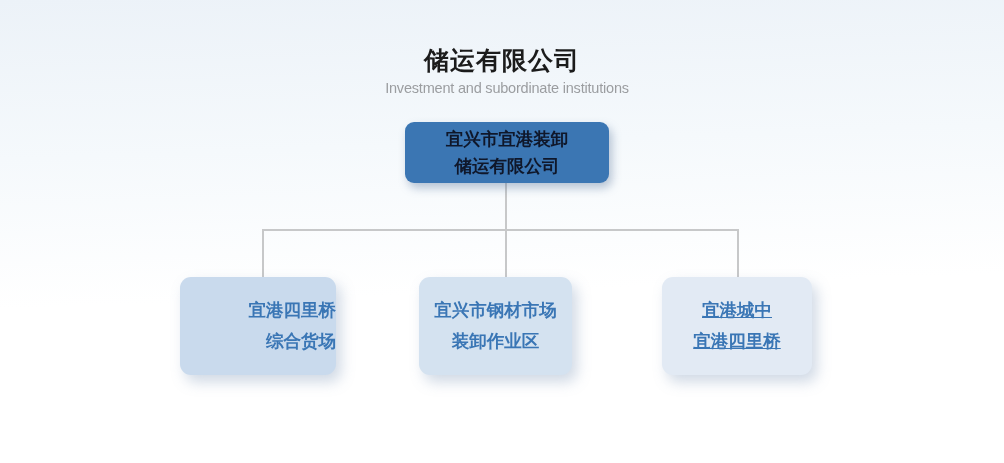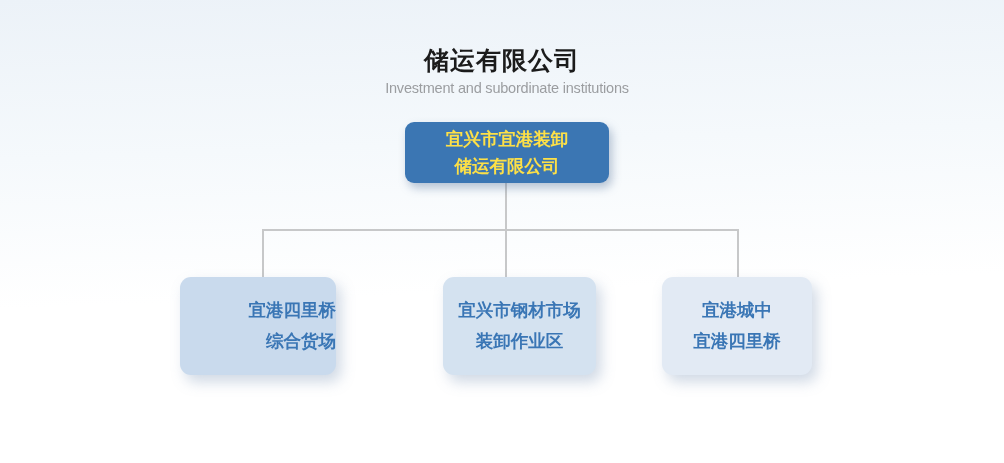--- a/index.html
+++ b/index.html
@@ -54,36 +54,36 @@
     box-sizing: border-box;
   }
   .node span {
     display: block;
   }
   .node-root {
     left: 405px;
     top: 122px;
     width: 204px;
     height: 61px;
-    color: #fde047;
+    color: #0f172a;
     font-size: 17.5px;
     line-height: 27px;
     box-shadow: 3px 5px 10px rgba(80, 110, 150, 0.40);
   }
   .node-child {
     top: 277px;
     height: 98px;
     color: #3a76b5;
     font-size: 17.5px;
     line-height: 31px;
     border-radius: 11px;
     box-shadow: 5px 7px 14px rgba(120, 145, 180, 0.35);
   }
   .node-child-0 { left: 180px; width: 156px; align-items: flex-end; }
-  .node-child-1 { left: 443px; width: 153px; }
+  .node-child-1 { left: 419px; width: 153px; }
   .node-child-2 { left: 662px; width: 150px; }
   .connector {
     position: absolute;
     background: #c7c8c9;
   }
   .conn-root-drop  { left: 505px; top: 183px; width: 2px;   height: 47px; }
   .conn-rail       { left: 262px; top: 229px; width: 477px; height: 2px;  }
   .conn-drop-0     { left: 262px; top: 229px; width: 2px;   height: 49px; }
   .conn-drop-1     { left: 505px; top: 229px; width: 2px;   height: 49px; }
   .conn-drop-2     { left: 737px; top: 229px; width: 2px;   height: 49px; }
@@ -114,19 +114,19 @@
     <div class="node node-child node-child-0" style="background-color: rgb(201, 218, 237);">
       <span>宜港四里桥</span>
       <span>综合货场</span>
     </div>
 
     <div class="node node-child node-child-1" style="background-color: rgb(212, 226, 240);">
       <span>宜兴市钢材市场</span>
       <span>装卸作业区</span>
     </div>
 
-    <div class="node node-child node-child-2" style="background-color: rgb(226, 234, 244);">
+    <div class="node node-child node-child-2" style="background-color: rgb(226, 234, 244); text-decoration: underline;">
       <span>宜港城中</span>
       <span>宜港四里桥</span>
     </div>
 
   </div>
 </div>
 
 </body></html>

